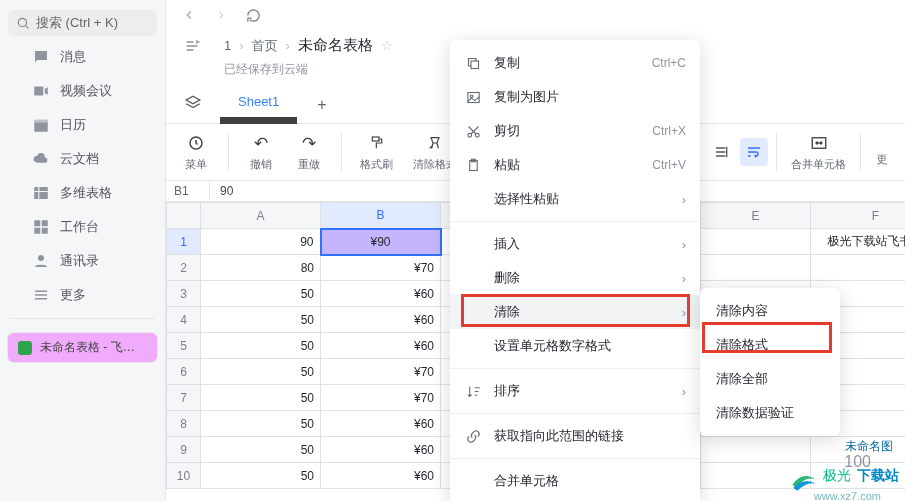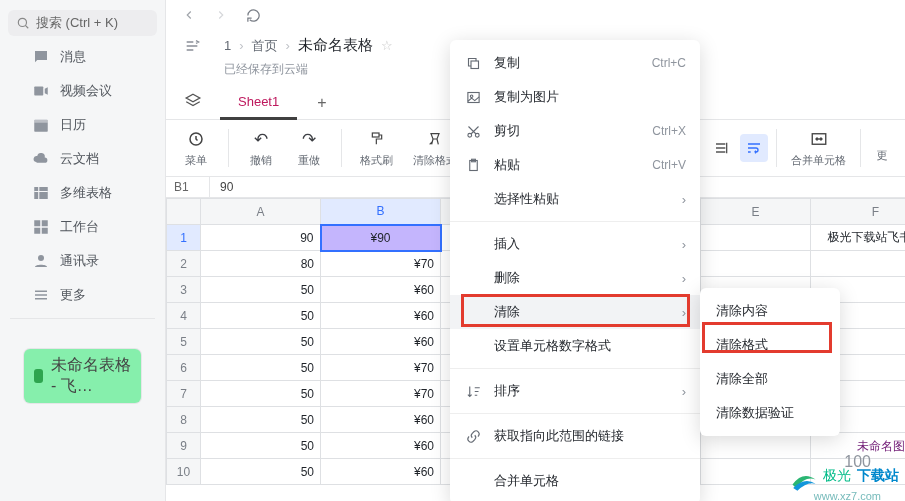--- a/index.html
+++ b/index.html
@@ -3,33 +3,33 @@
 <meta charset="utf-8">
 <style>
 *{box-sizing:border-box;margin:0;padding:0;font-family:-apple-system,"PingFang SC","Microsoft YaHei",sans-serif}
 body{width:905px;height:501px;overflow:hidden;background:#fff;font-size:13px;color:#1f2329;position:relative}
 .app{display:flex;height:100%}
 .sidebar{width:166px;background:#f5f6f7;border-right:1px solid #e5e6e8;display:flex;flex-direction:column;padding:6px 0}
 .search-box{margin:4px 8px;padding:4px 8px;background:#ededef;border-radius:6px;display:flex;align-items:center;gap:6px;color:#666}
 .search-box svg{flex-shrink:0}
 .side-item{display:flex;align-items:center;gap:10px;padding:8px 32px;color:#51565d;cursor:pointer}
 .sep{height:1px;background:#e5e6e8;margin:6px 10px}
-.sheet-chip{margin:24px;padding:6px 10px;background:#86efac;border-radius:6px;box-shadow:0 0 0 1px #e5e6e8;display:flex;align-items:center;gap:8px;color:#444;font-size:16px}
+.sheet-chip{margin:8px;padding:6px 10px;background:#f0abfc;border-radius:6px;box-shadow:0 0 0 1px #e5e6e8;display:flex;align-items:center;gap:8px;color:#444;font-size:12px}
 .sheet-chip .dot{width:14px;height:14px;background:#2ea44f;border-radius:3px;display:inline-block}
 .main{flex:1;display:flex;flex-direction:column;position:relative;overflow:hidden}
 .topbar{height:30px;display:flex;align-items:center;gap:14px;padding:0 14px;color:#7a7f87}
 .nav-ic{width:18px;height:18px;display:flex;align-items:center;justify-content:center}
 .crumbs{display:flex;align-items:center;gap:8px;padding:6px 18px;color:#646a73}
 .crumbs .sepc{color:#c0c3c8}
 .crumbs .title{color:#1f2329;font-size:15px}
 .crumbs .star{color:#c8c8c8}
 .saved{padding:0 58px 8px;color:#8f959e;font-size:12px}
 .tabs{display:flex;align-items:center;gap:10px;padding:0 10px;border-bottom:1px solid #e5e6e8}
 .tabs .layers{padding:6px 8px;color:#666}
-.tab{padding:8px 18px;color:#be185d;border-bottom:3px solid #404040;margin-bottom:-1px}
+.tab{padding:8px 18px;color:#3b82f6;border-bottom:7px solid #404040;margin-bottom:-1px}
 .tab-add{padding:6px 10px;color:#666;font-size:16px}
 .toolbar{display:flex;align-items:flex-start;gap:8px;padding:6px 10px;border-bottom:1px solid #e5e6e8;color:#646a73;font-size:11px;overflow:hidden}
 .tb-btn{display:flex;flex-direction:column;align-items:center;gap:3px;padding:2px 6px;min-width:40px}
 .tb-btn .ic{height:22px;display:flex;align-items:center;justify-content:center;font-size:17px;color:#3d3f44}
 .tb-vsep{width:1px;background:#e5e6e8;align-self:stretch;margin:3px 4px}
 .tb-right{display:flex;gap:4px;align-items:center;margin-left:auto}
 .tb-sq{width:28px;height:28px;display:flex;align-items:center;justify-content:center;border-radius:4px;color:#3d3f44}
 .tb-sq.active{background:#e1eaff;color:#3370ff}
 .cellref{display:flex;border-bottom:1px solid #e5e6e8}
 .cellref .ref{width:44px;border-right:1px solid #e5e6e8;padding:3px 8px;color:#666;font-size:12px}
@@ -54,21 +54,21 @@
 .mi.hover{background:#f2f3f5}
 .msep{height:1px;background:#eee;margin:5px 0}
 .redbox{position:absolute;border:3px solid #e33b2e;pointer-events:none;z-index:25}
 .sub-menu{position:absolute;top:288px;left:700px;width:140px;background:#fff;border-radius:6px;box-shadow:0 4px 20px rgba(0,0,0,.15);padding:6px 0;z-index:22}
 .sub-menu .mi{padding:8px 16px}
 .watermark{position:absolute;right:6px;bottom:6px;z-index:30;display:flex;gap:6px;font-size:14px;color:#0a7}
 .watermark .wm1{color:#0b8}
 .watermark .wm2{color:#08c;font-weight:700}
 .wmurl{position:absolute;right:24px;bottom:-1px;font-size:11px;color:#7bb;z-index:29}
 .slider-stub{position:absolute;right:34px;bottom:30px;font-size:16px;color:#8f959e}
-.bottom-text{position:absolute;right:0;bottom:28px;font-size:12px;color:#701a75}
+.bottom-text{position:absolute;right:12px;bottom:28px;font-size:12px;color:#0369a1}
 .tb-more{display:flex;flex-direction:column;align-items:center;gap:3px;min-width:26px}
 </style>
 </head>
 <body>
 
 <div class="app">
   <div class="sidebar">
     <div class="search-box">
       <svg width="14" height="14" viewBox="0 0 24 24" fill="none" stroke="#888" stroke-width="2">
           <circle cx="11" cy="11" r="7"></circle>

